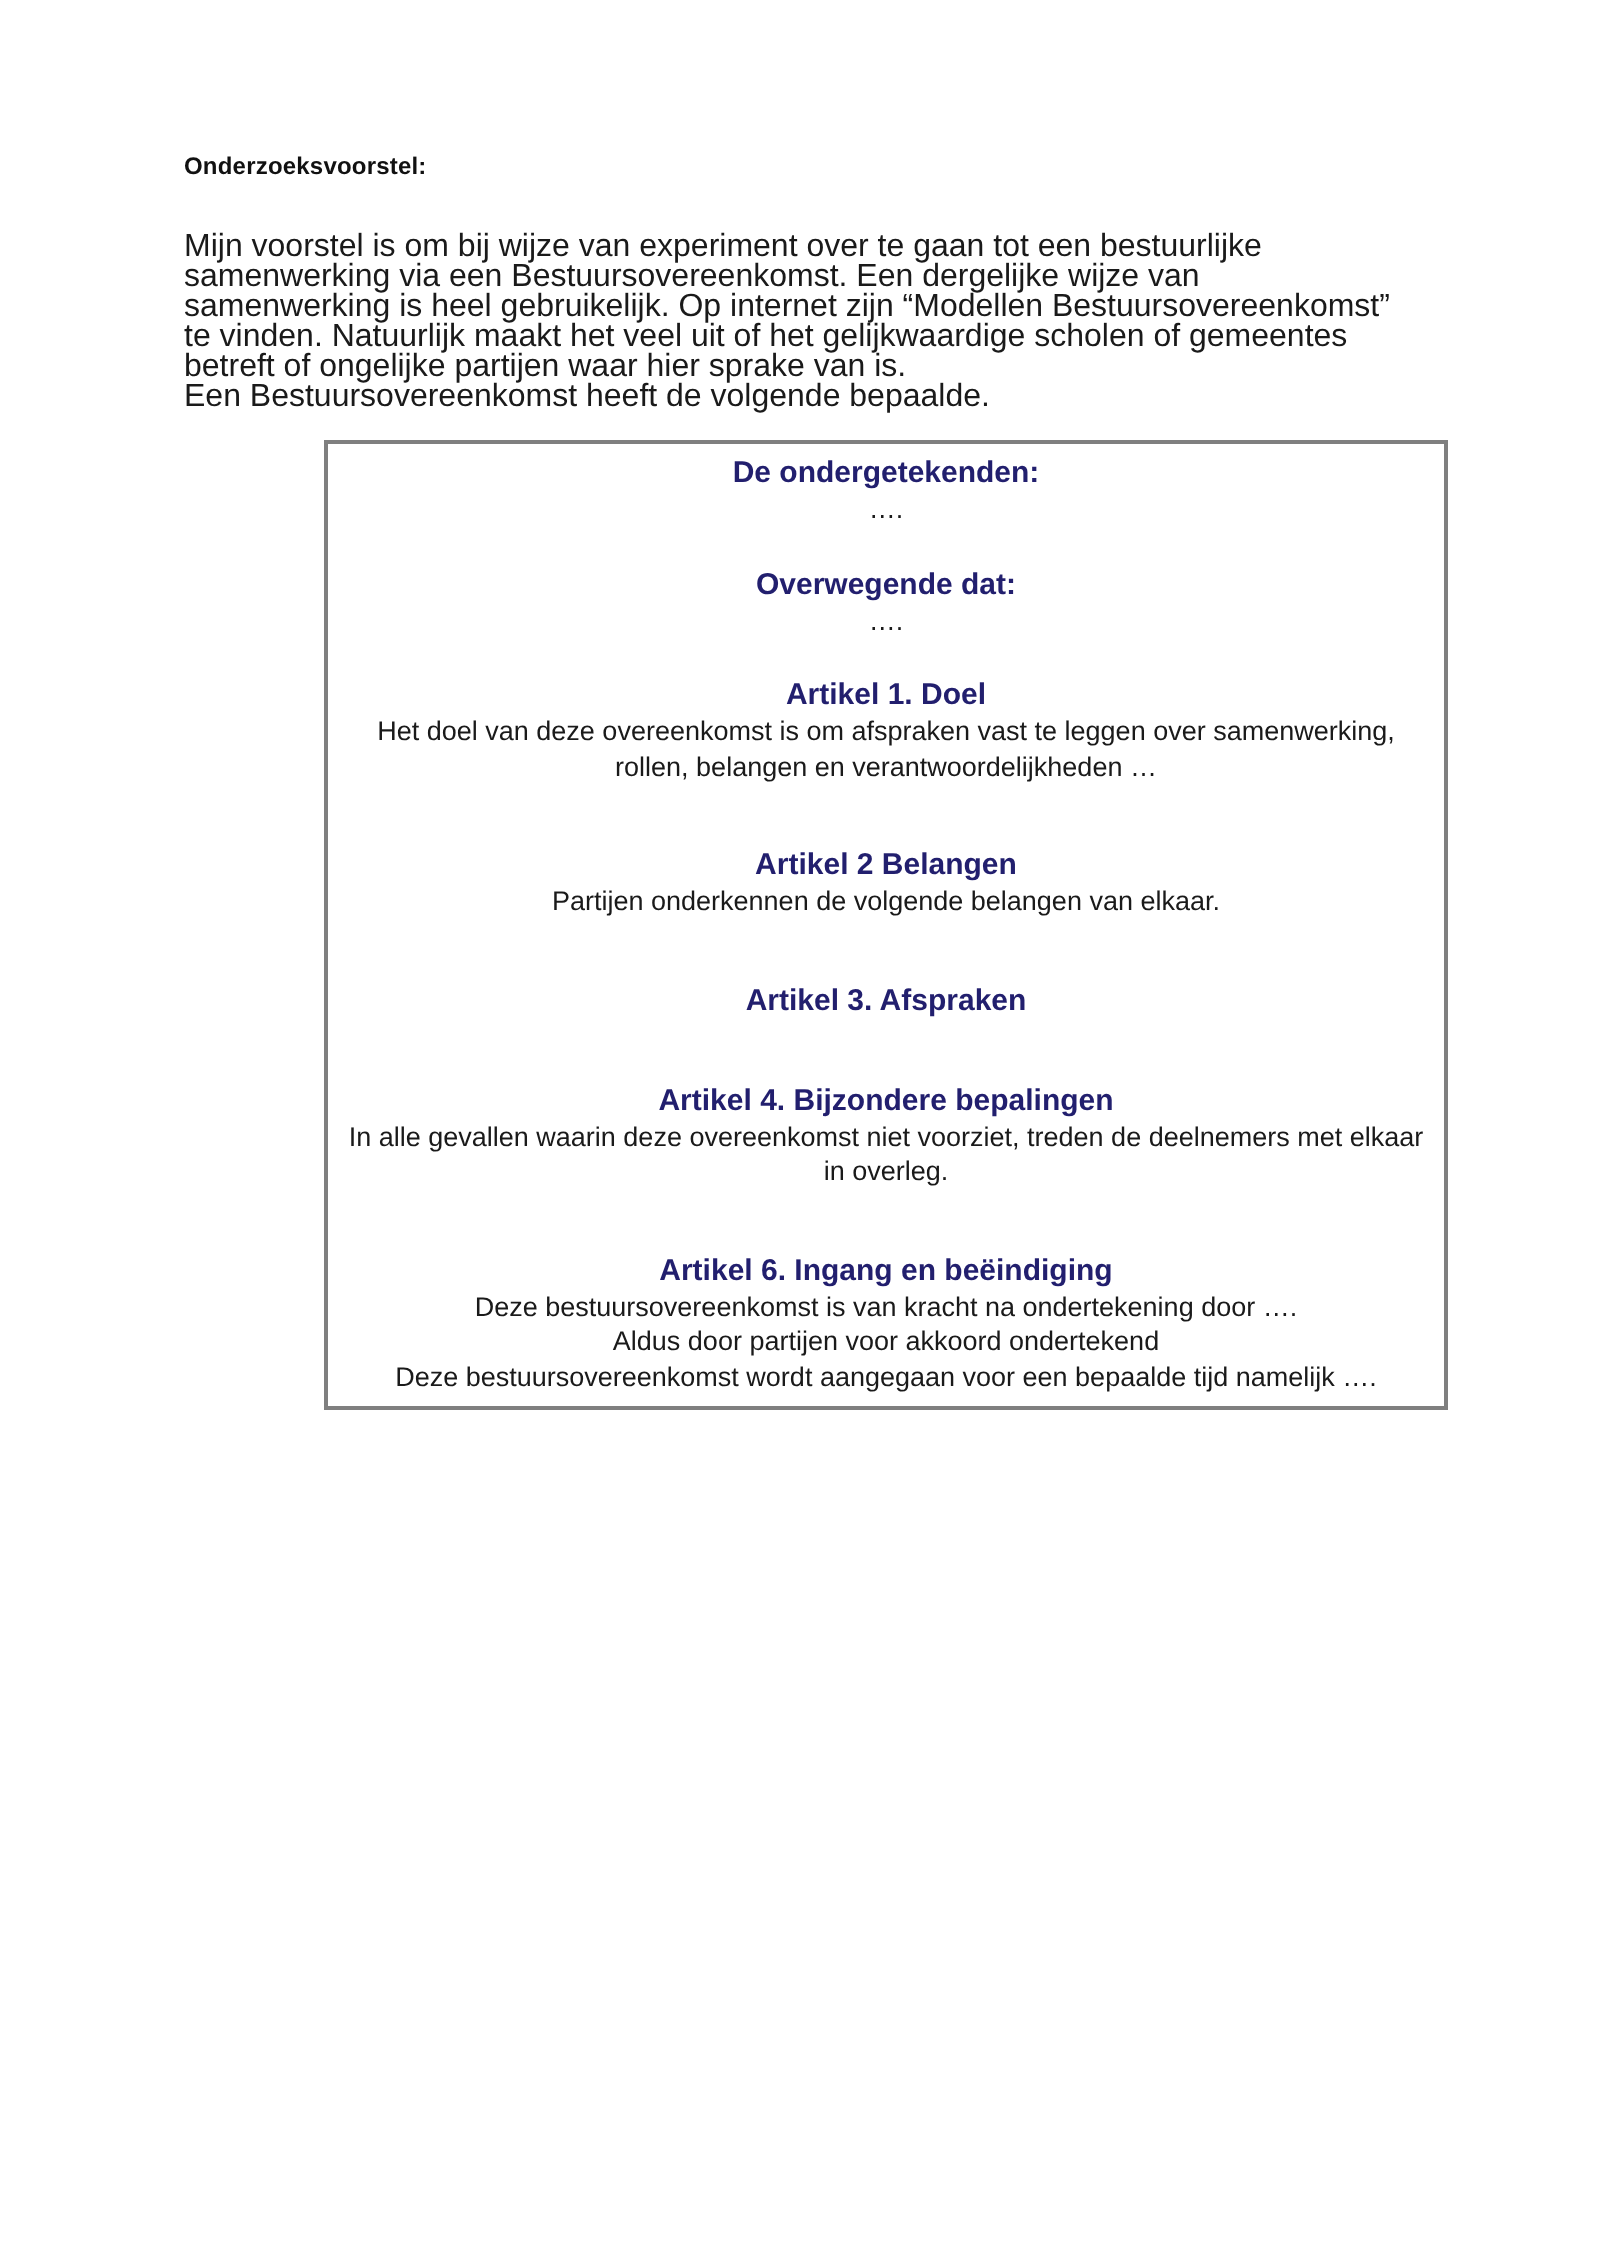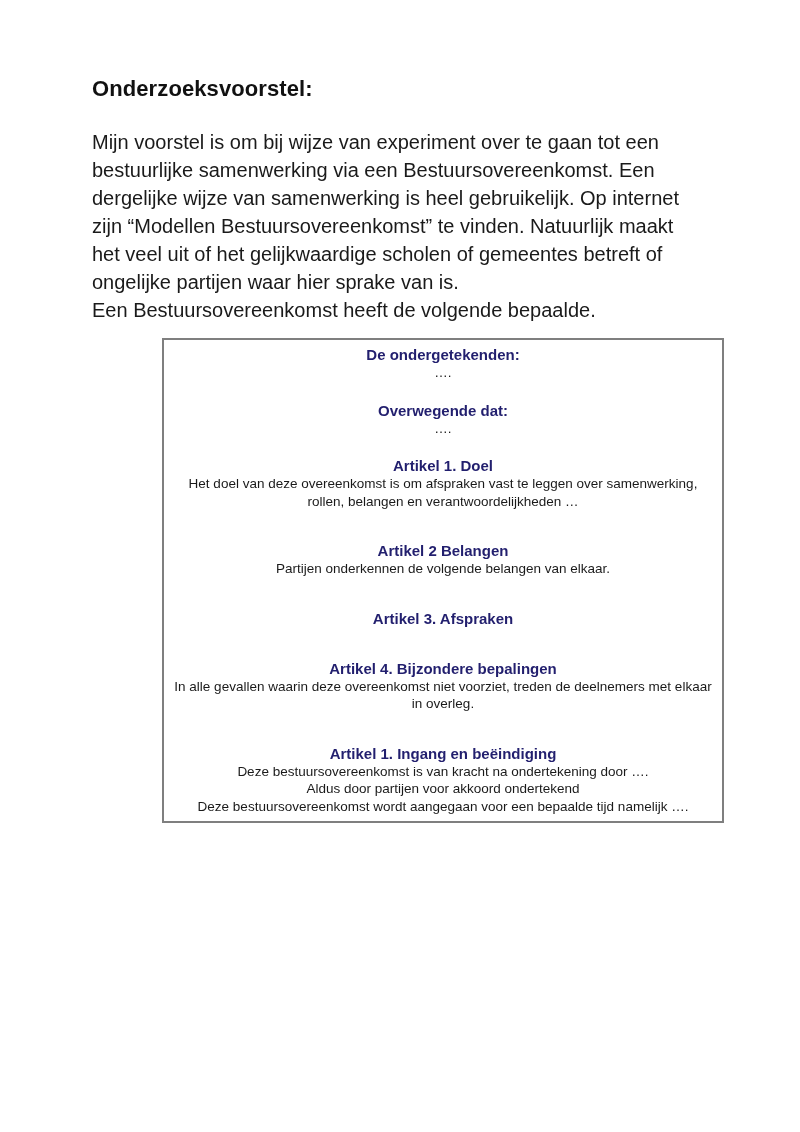--- a/index.html
+++ b/index.html
@@ -15,29 +15,29 @@
     position: relative;
     overflow: hidden;
   }
   .page {
     position: absolute;
     left: 92px;
     top: 76px;
     width: 630px;
   }
   .doc-title {
-    font-size: 22px;
+    font-size: 12px;
     font-weight: bold;
     color: #111111;
     margin: 0 0 26px 0;
     letter-spacing: 0.1px;
   }
   .intro p {
-    font-size: 20px;
-    line-height: 28px;
+    font-size: 16px;
+    line-height: 15px;
     margin: 0;
     width: 612px;
   }
   .structure-box {
     margin-top: 14px;
     margin-left: 70px;
     width: 546px;
     border: 2px solid #7f7f7f;
     padding: 5px 6px 6px 6px;
     box-sizing: content-box;
@@ -99,20 +99,20 @@
     <div class="sec sec-gap-large">
       <p class="sec-heading">Artikel 3. Afspraken</p>
     </div>
 
     <div class="sec sec-gap-large">
       <p class="sec-heading">Artikel 4. Bijzondere bepalingen</p>
       <p class="sec-line">In alle gevallen waarin deze overeenkomst niet voorziet, treden de deelnemers met elkaar in overleg.</p>
     </div>
 
     <div class="sec">
-      <p class="sec-heading">Artikel 1. Ingang en beëindiging</p>
+      <p class="sec-heading">Artikel 6. Ingang en beëindiging</p>
       <p class="sec-line">Deze bestuursovereenkomst is van kracht na ondertekening door ….</p>
       <p class="sec-line">Aldus door partijen voor akkoord ondertekend</p>
       <p class="sec-line">Deze bestuursovereenkomst wordt aangegaan voor een bepaalde tijd namelijk ….</p>
     </div>
 
   </div>
 </div>
 
 </body></html>

